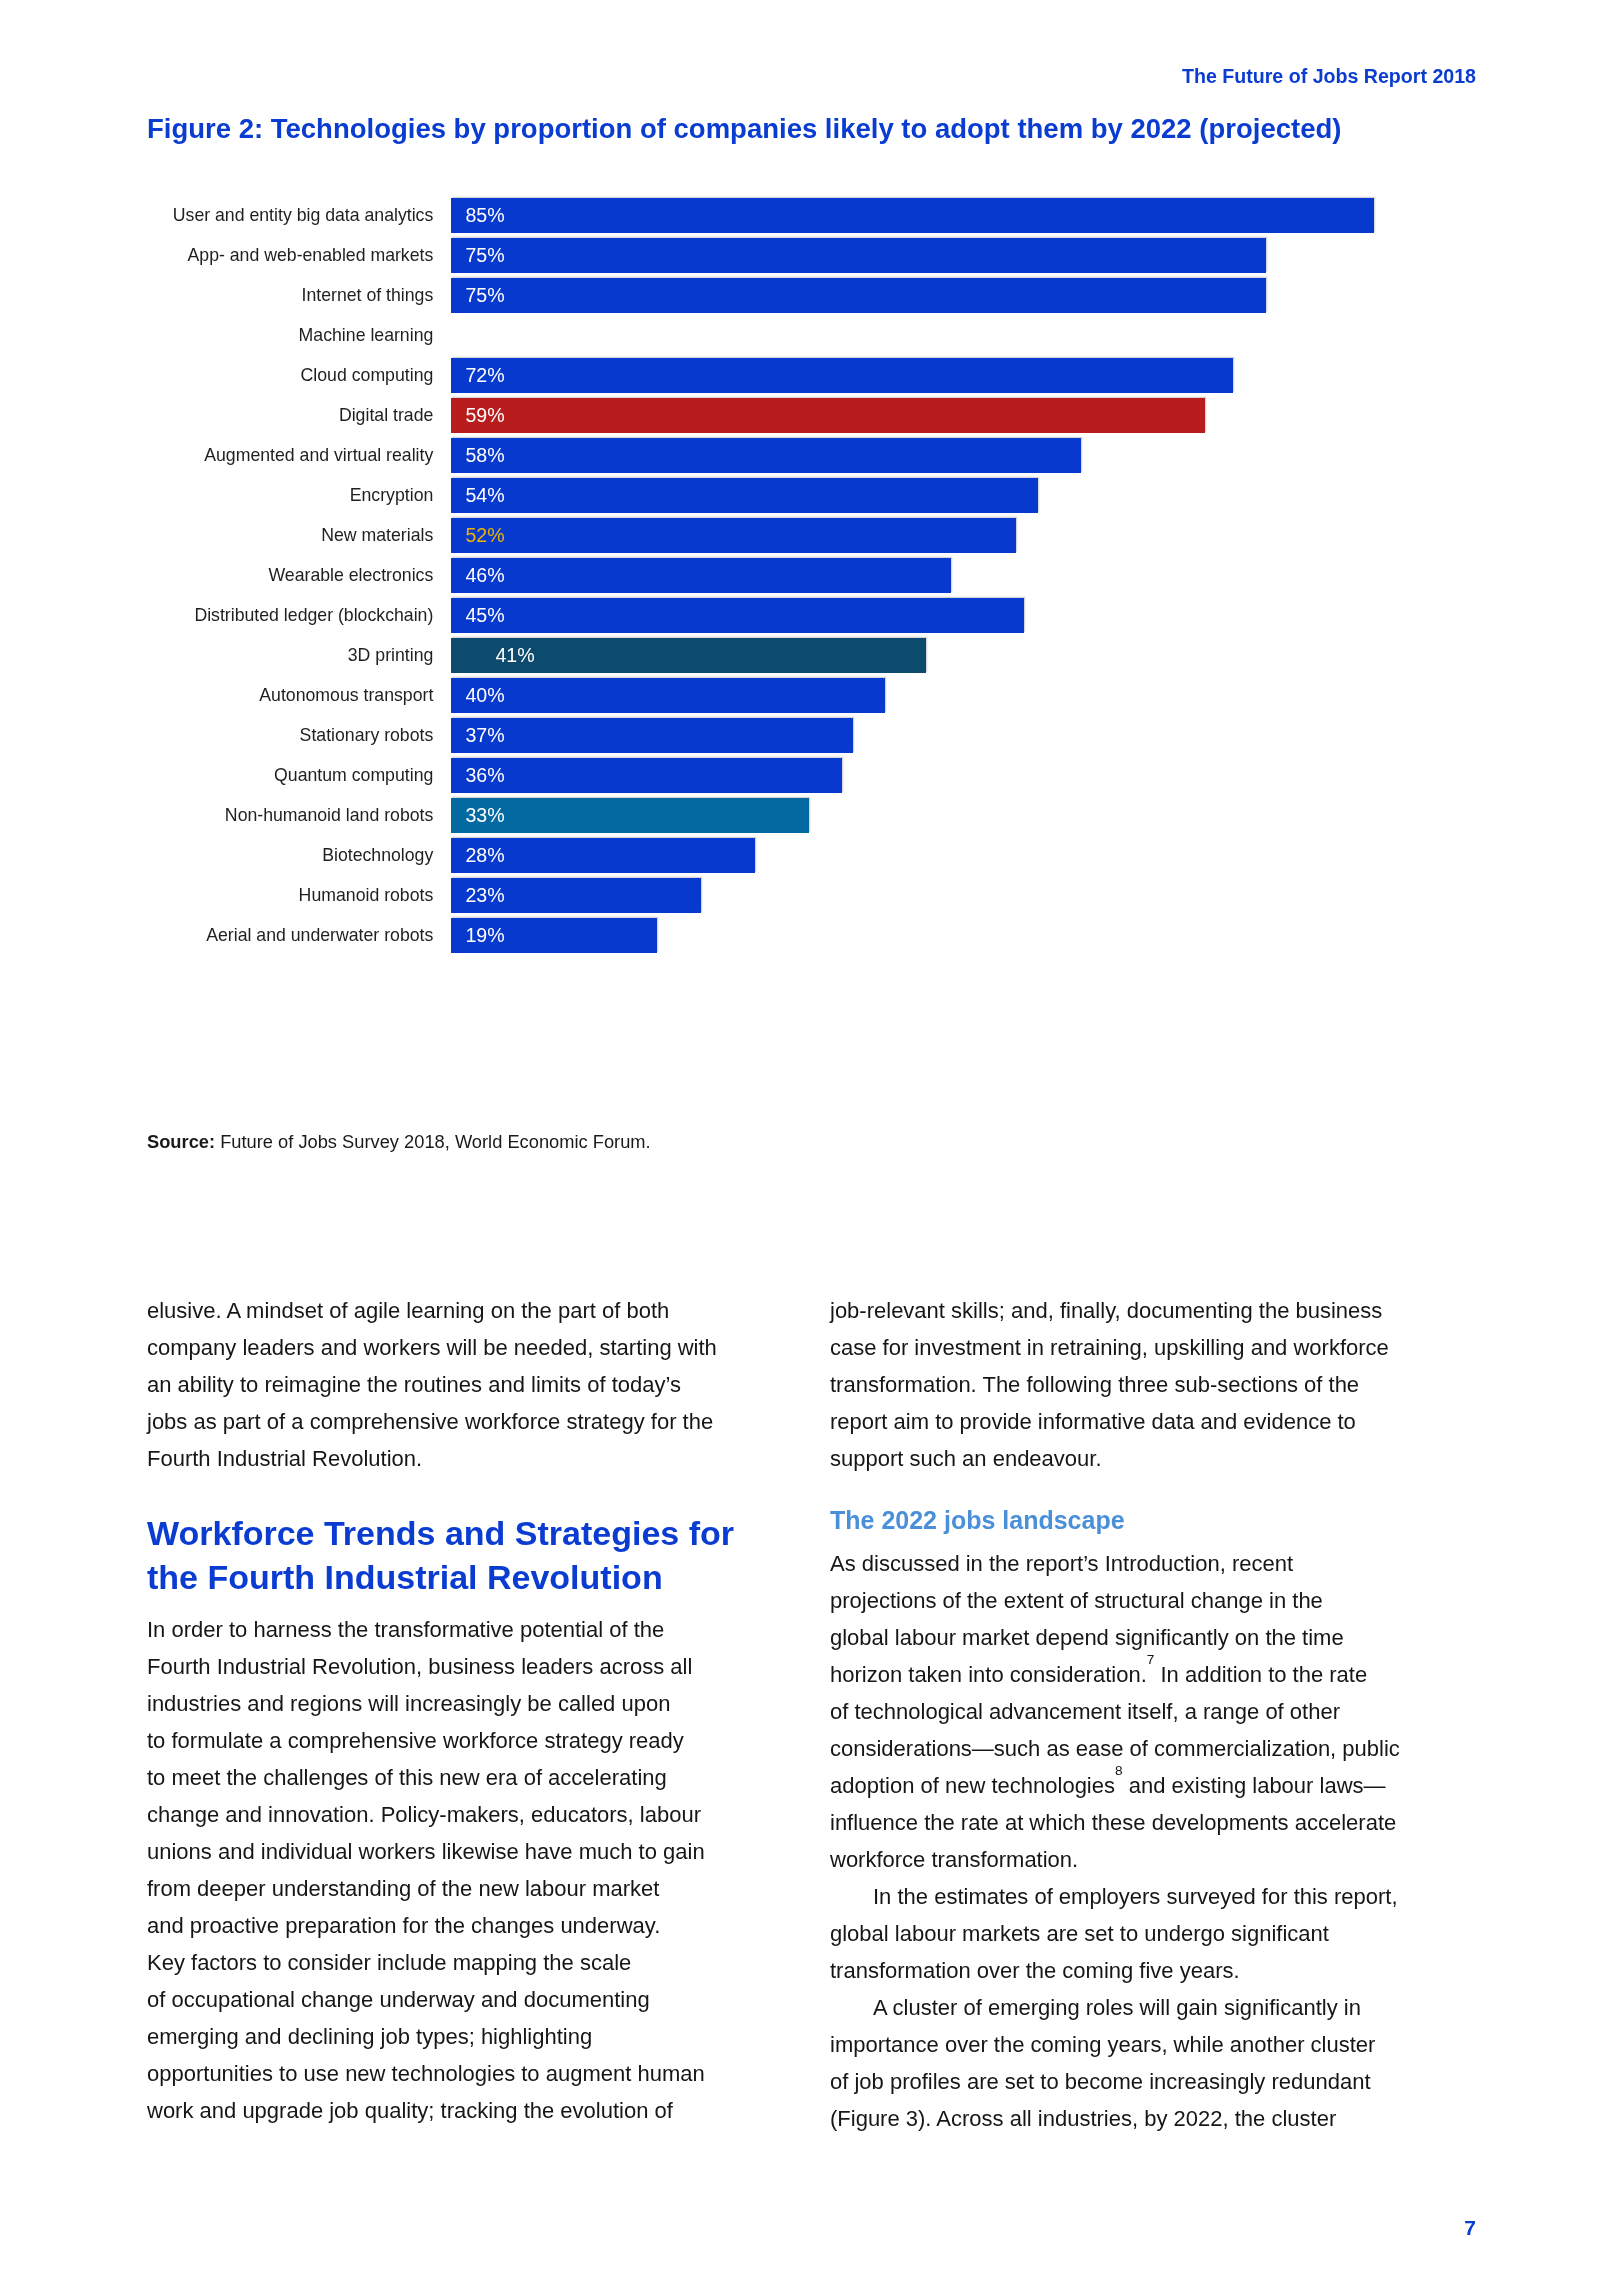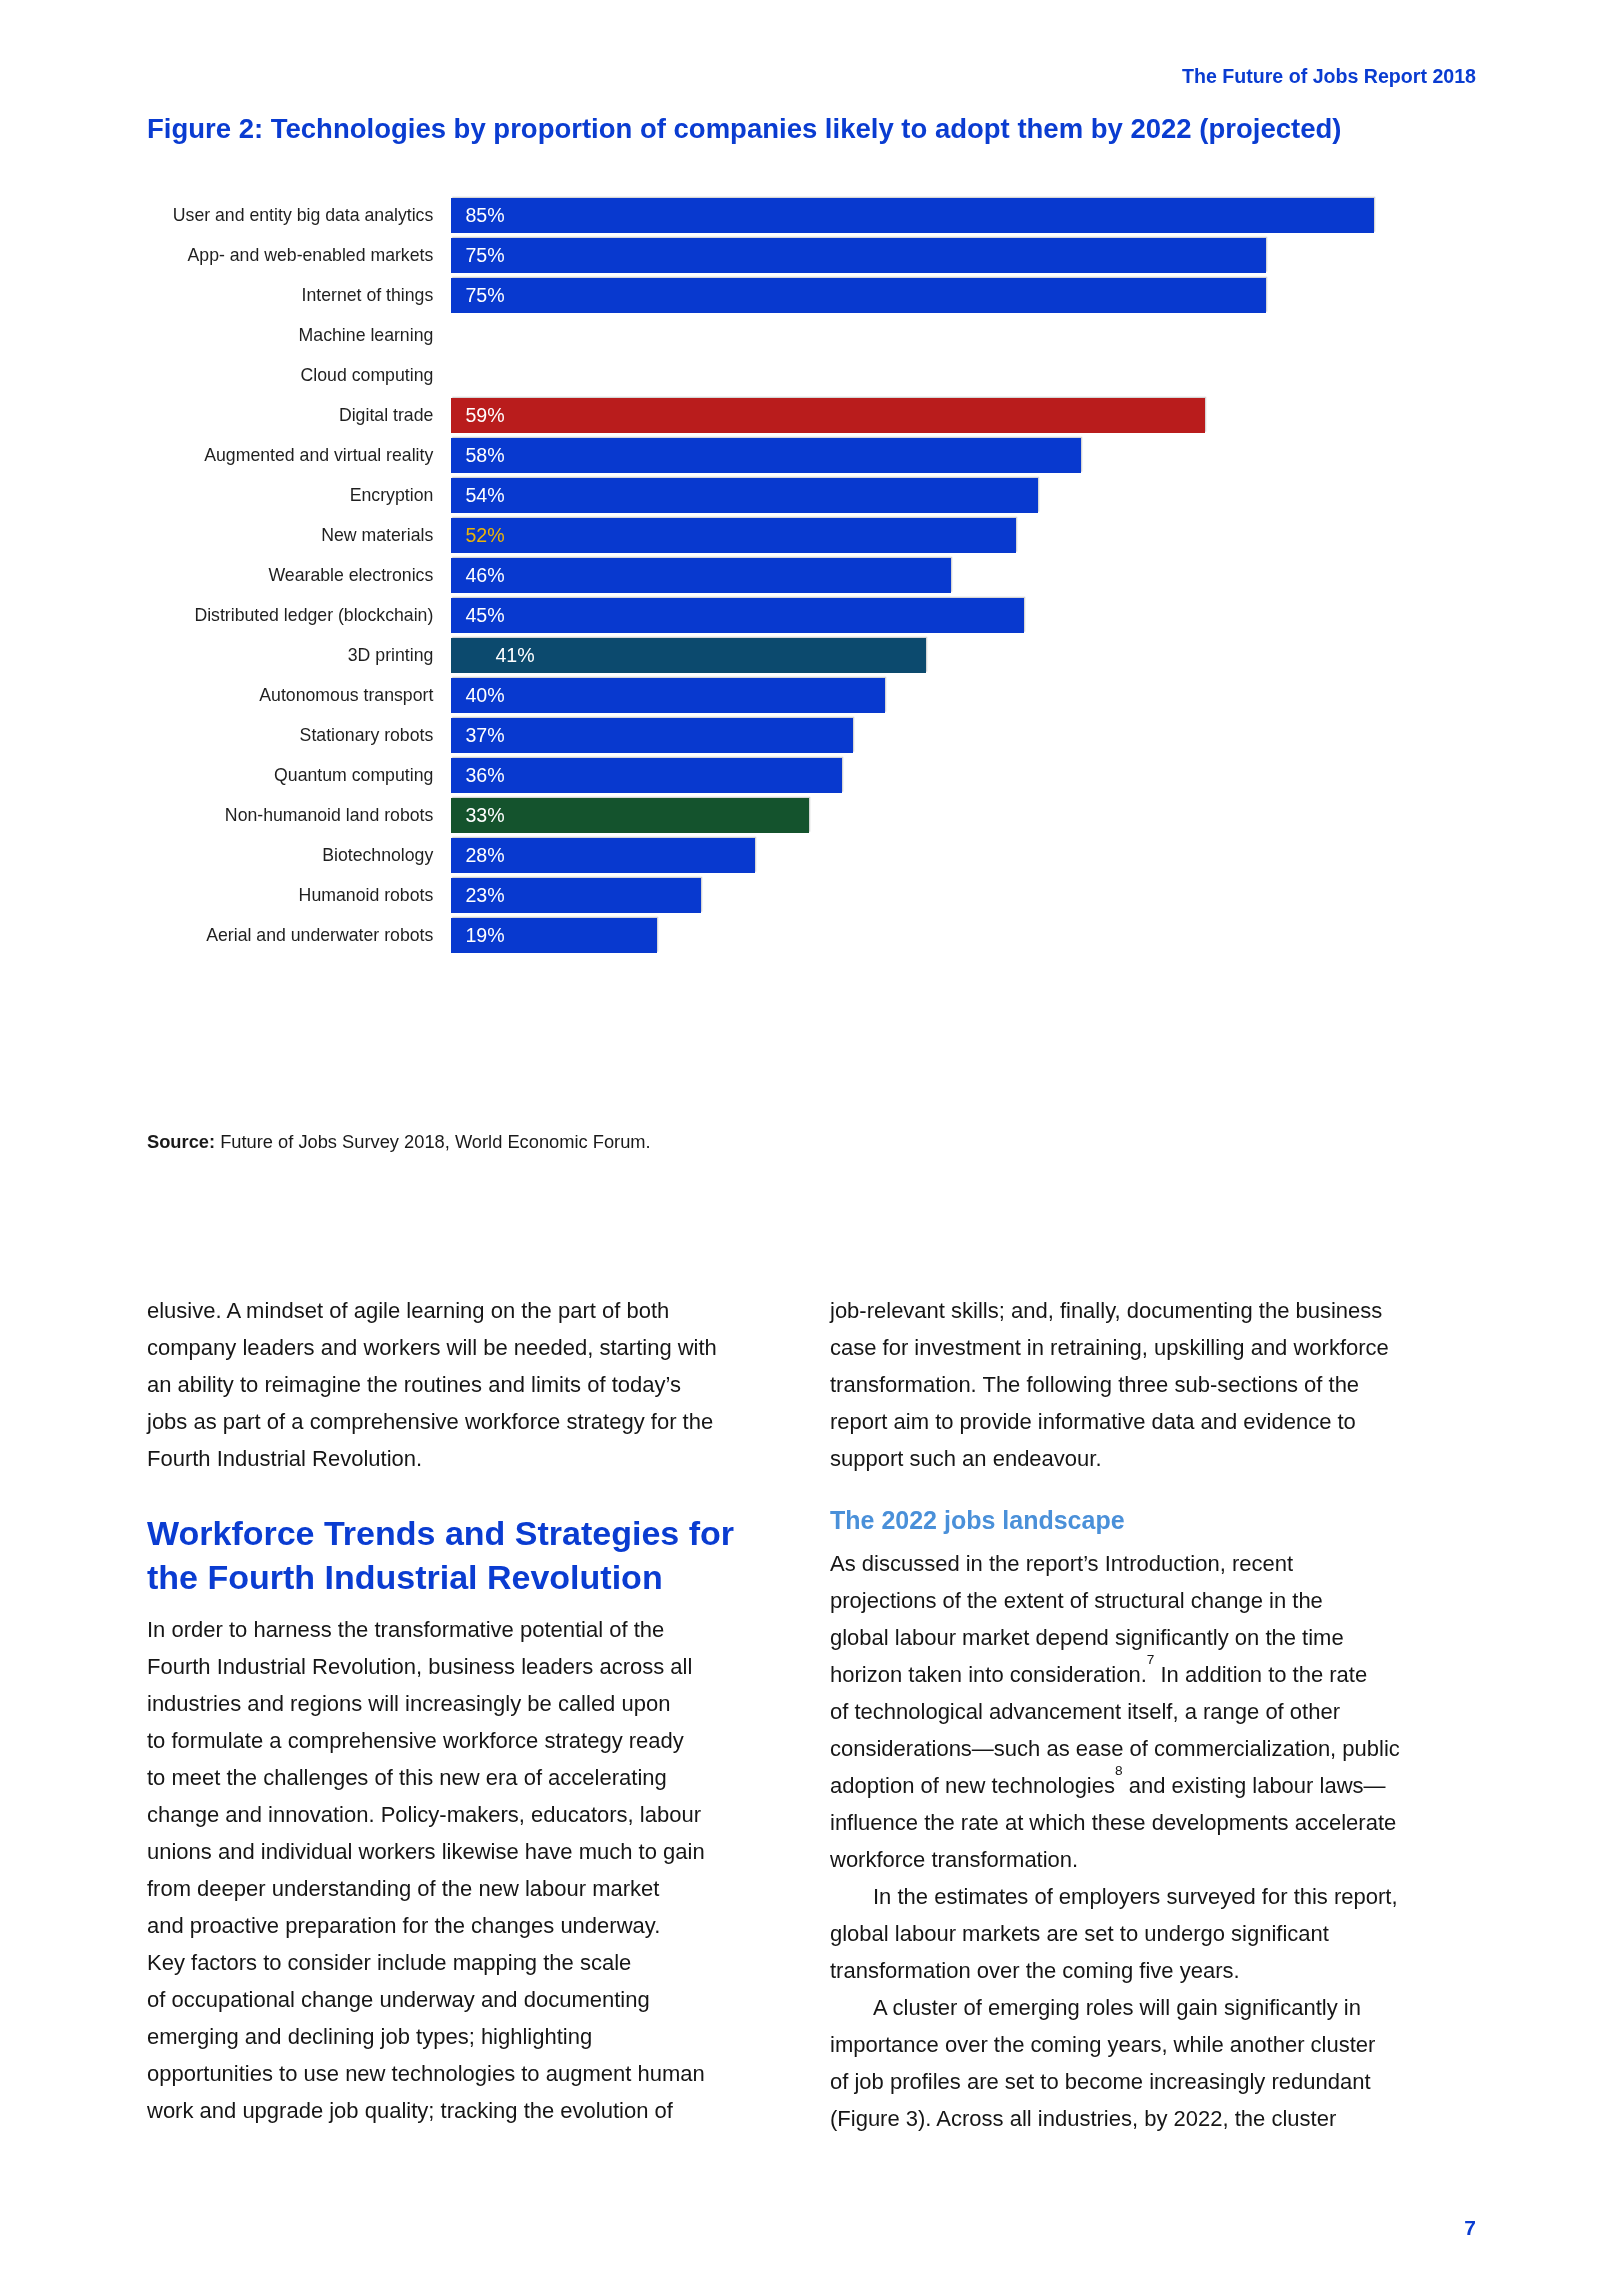--- a/index.html
+++ b/index.html
@@ -98,20 +98,25 @@
           <div class="chart-bar" style="width: 815px; background: rgb(8, 57, 207);">
             <span class="chart-value" style="color: rgb(255, 255, 255);">75%</span>
           </div>
         </div>
       </div>
       <div class="chart-row">
         <div class="chart-label">Machine learning</div>
       </div>
       <div class="chart-row">
         <div class="chart-label">Cloud computing</div>
+        <div class="chart-track">
+          <div class="chart-bar" style="width: 782px; background: rgb(8, 57, 207);">
+            <span class="chart-value" style="color: rgb(255, 255, 255);">72%</span>
+          </div>
+        </div>
       </div>
       <div class="chart-row">
         <div class="chart-label">Digital trade</div>
         <div class="chart-track">
           <div class="chart-bar" style="width: 754px; background: #b91c1c;">
             <span class="chart-value" style="color: rgb(255, 255, 255);">59%</span>
           </div>
         </div>
       </div>
       <div class="chart-row">
@@ -182,21 +187,21 @@
         <div class="chart-label">Quantum computing</div>
         <div class="chart-track">
           <div class="chart-bar" style="width: 391px; background: rgb(8, 57, 207);">
             <span class="chart-value" style="color: rgb(255, 255, 255);">36%</span>
           </div>
         </div>
       </div>
       <div class="chart-row">
         <div class="chart-label">Non-humanoid land robots</div>
         <div class="chart-track">
-          <div class="chart-bar" style="width: 358px; background: #14532d;">
+          <div class="chart-bar" style="width: 358px; background: #0369a1;">
             <span class="chart-value" style="color: rgb(255, 255, 255);">33%</span>
           </div>
         </div>
       </div>
       <div class="chart-row">
         <div class="chart-label">Biotechnology</div>
         <div class="chart-track">
           <div class="chart-bar" style="width: 304px; background: rgb(8, 57, 207);">
             <span class="chart-value" style="color: rgb(255, 255, 255);">28%</span>
           </div>

